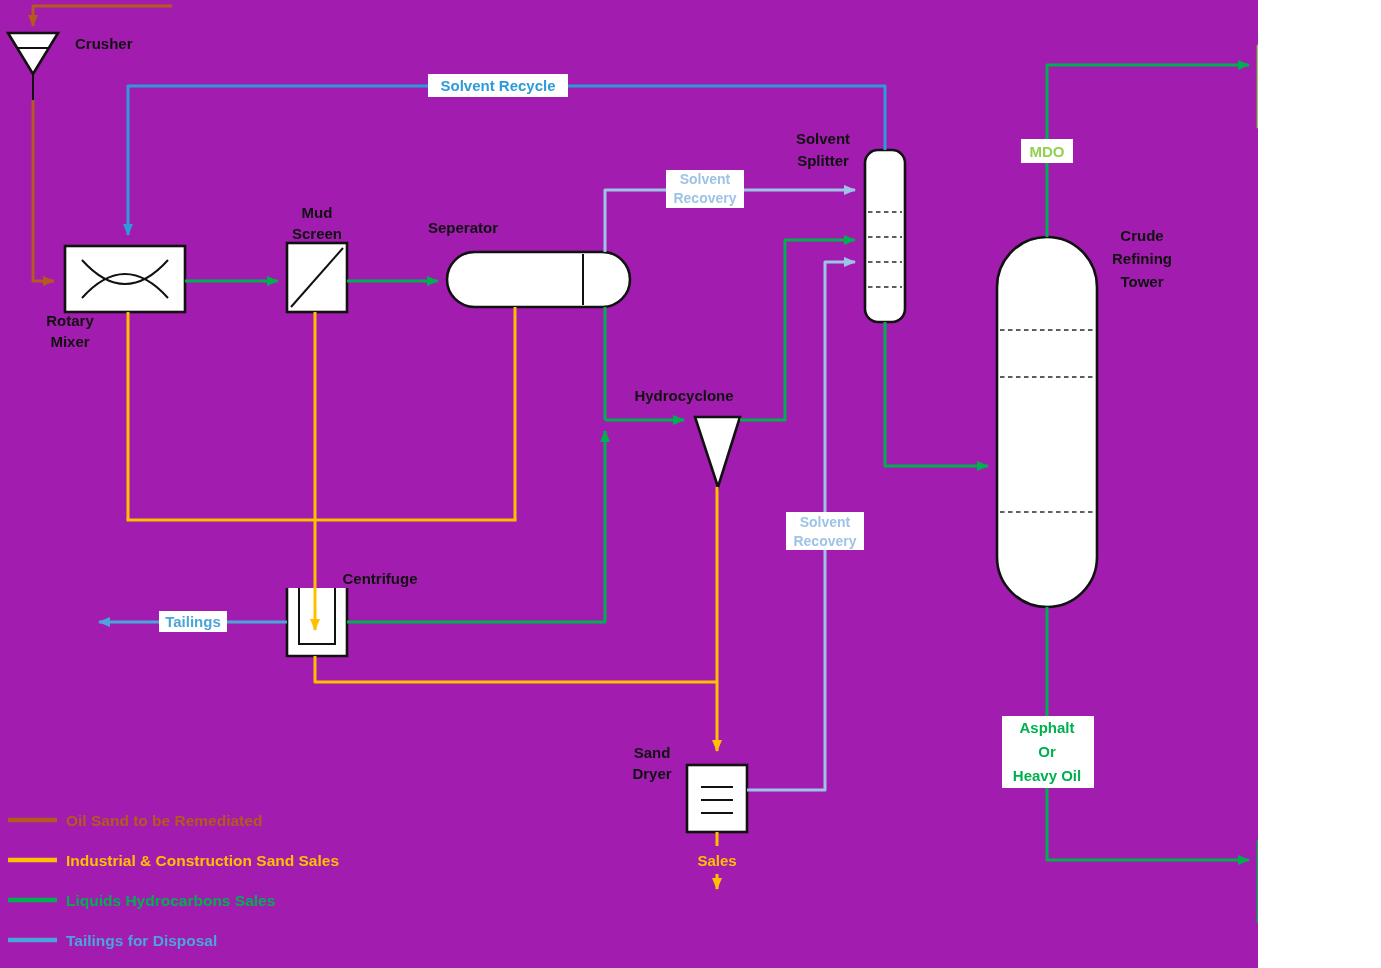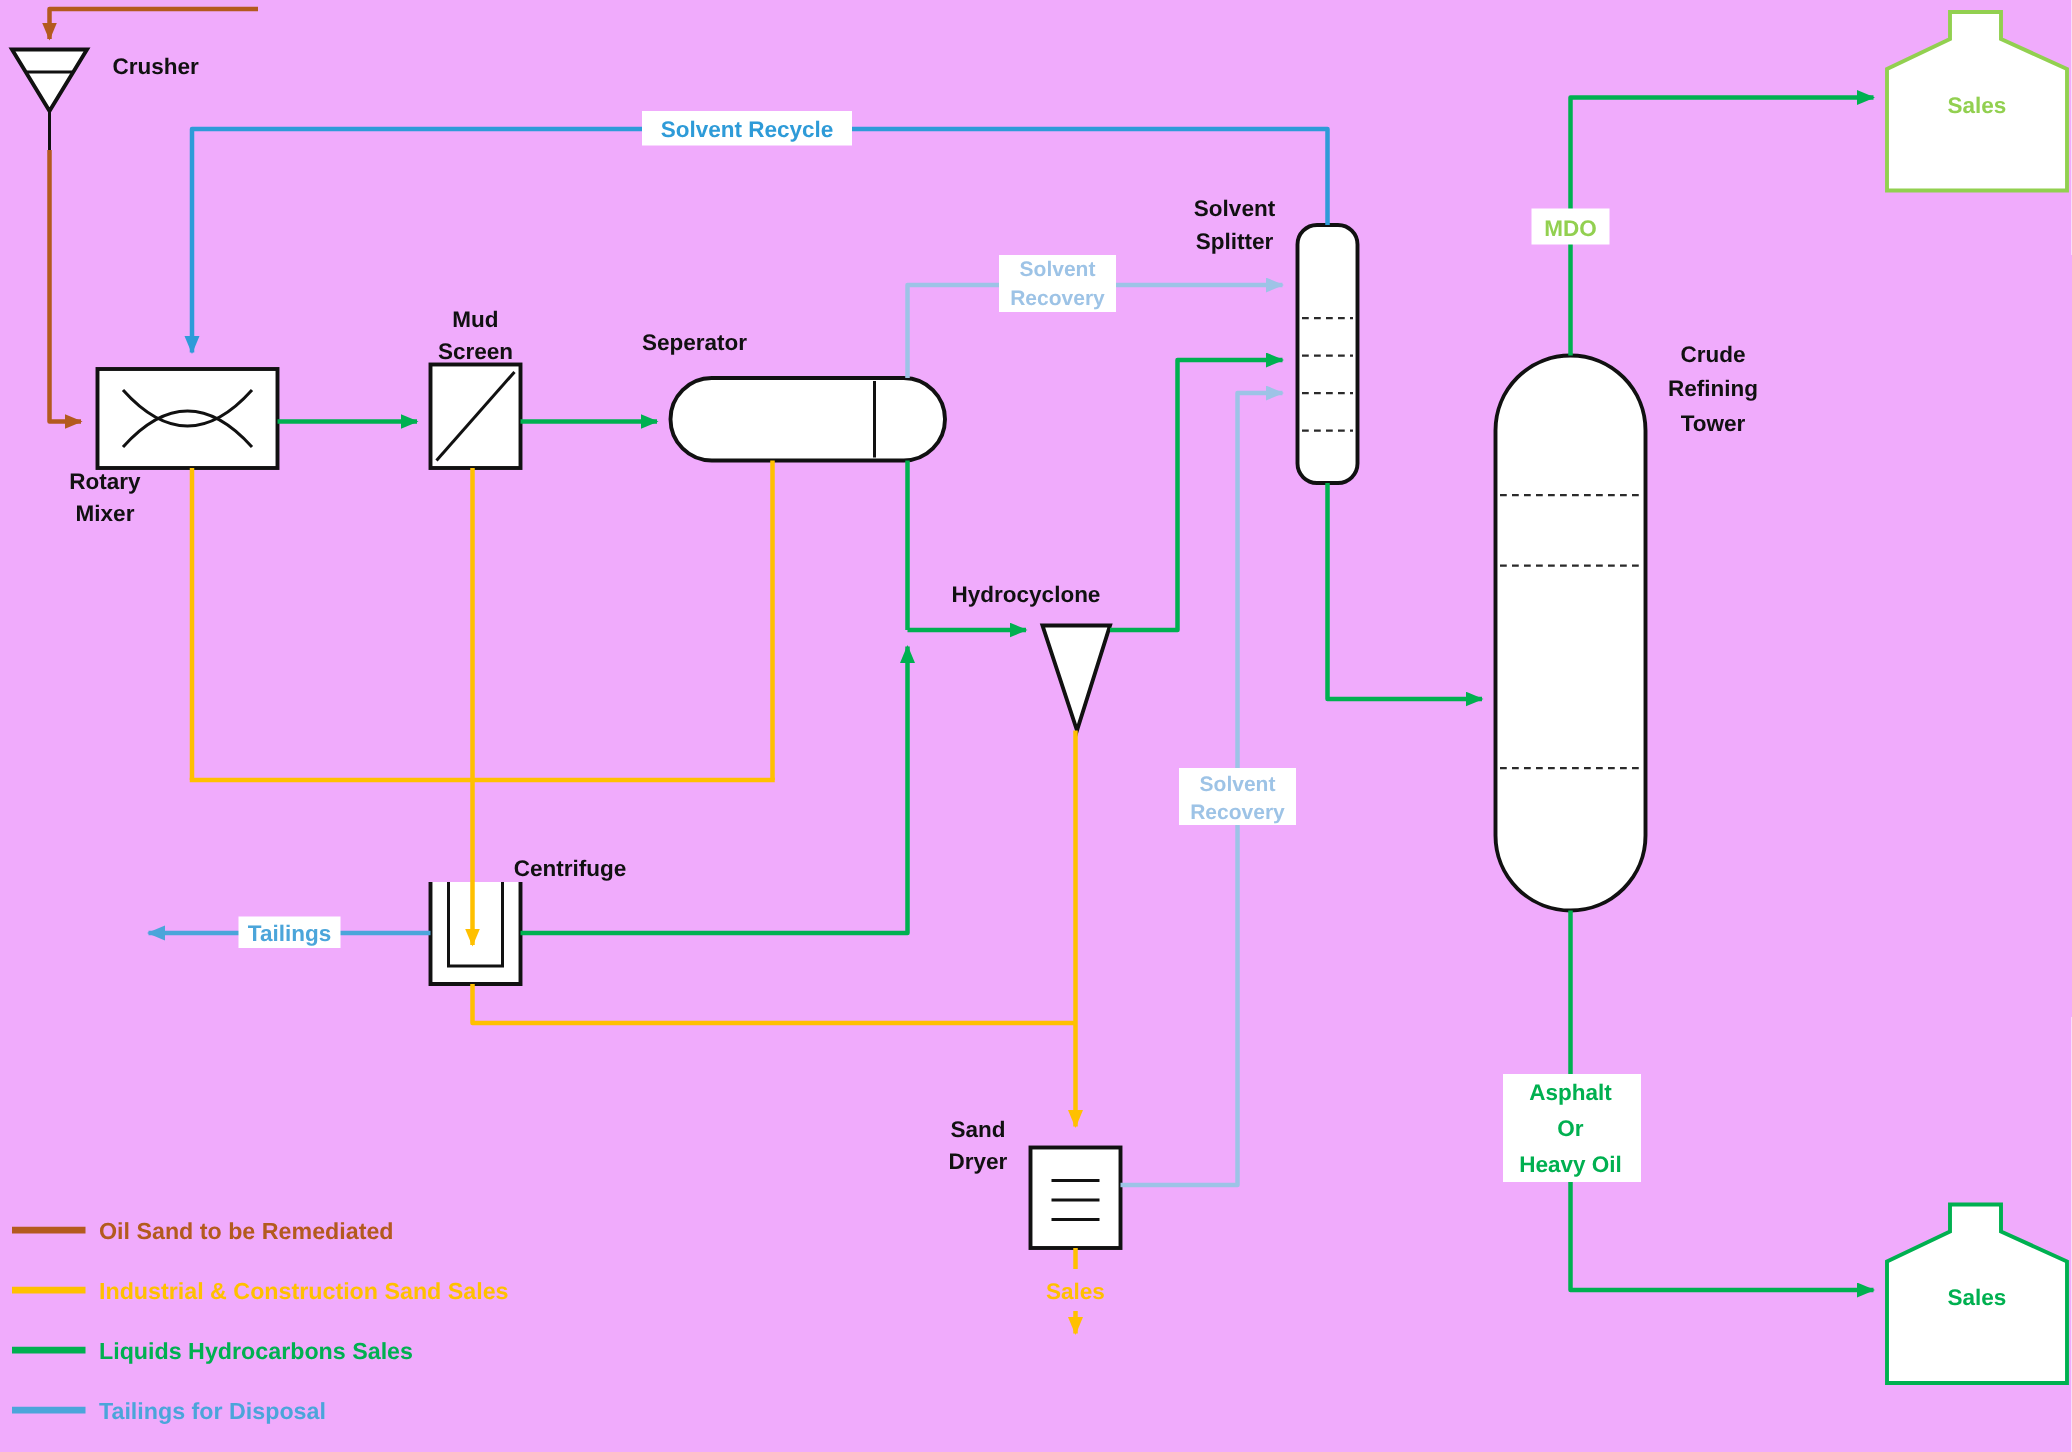--- a/index.html
+++ b/index.html
@@ -1,20 +1,20 @@
 <!DOCTYPE html>
 <html style="--brown: #B35A1E; --yellow: #FFC000; --green: #00B050; --lightgreen: #92D050; --blue: #2E9BD8; --paleblue: #9DC3E6; --tailblue: #4BA5DA; --ink: #111111;"><head>
 <meta charset="utf-8">
 <style>
   :root{
     --brown:#B35A1E; --yellow:#FFC000; --green:#00B050; --lightgreen:#92D050;
     --blue:#2E9BD8; --paleblue:#9DC3E6; --tailblue:#4BA5DA; --ink:#111111;
   }
   html,body{margin:0;padding:0;background:#ffffff;}
-  .stage{width:1381px;height:968px;position:relative;overflow:hidden;background:#f0abfc;}
+  .stage{width:1258px;height:968px;position:relative;overflow:hidden;background:#a21caf;}
   svg{display:block;font-family:"Liberation Sans",sans-serif;font-weight:bold;}
 
   
   .shape{fill:#ffffff;stroke:var(--ink);stroke-width:2.6;}
   .inner{fill:none;stroke:var(--ink);stroke-width:2;}
   .dash{fill:none;stroke:#2a2a2a;stroke-width:1.5;stroke-dasharray:4.5 3.5;}
   .tank-lg{fill:#ffffff;stroke:var(--lightgreen);stroke-width:2.6;}
   .tank-g{fill:#ffffff;stroke:var(--green);stroke-width:2.6;}
 
   

